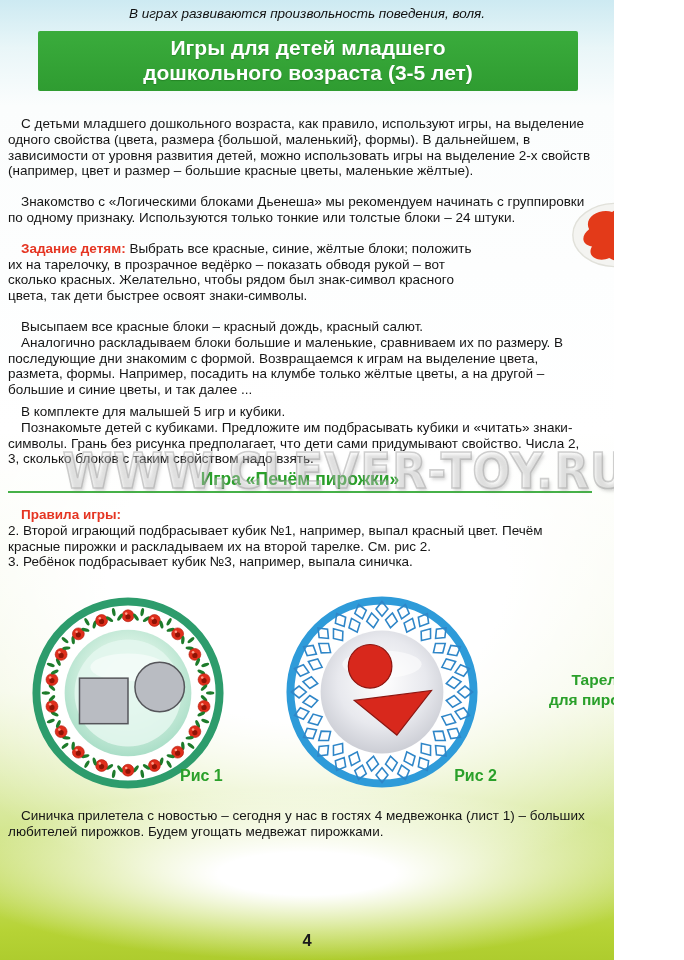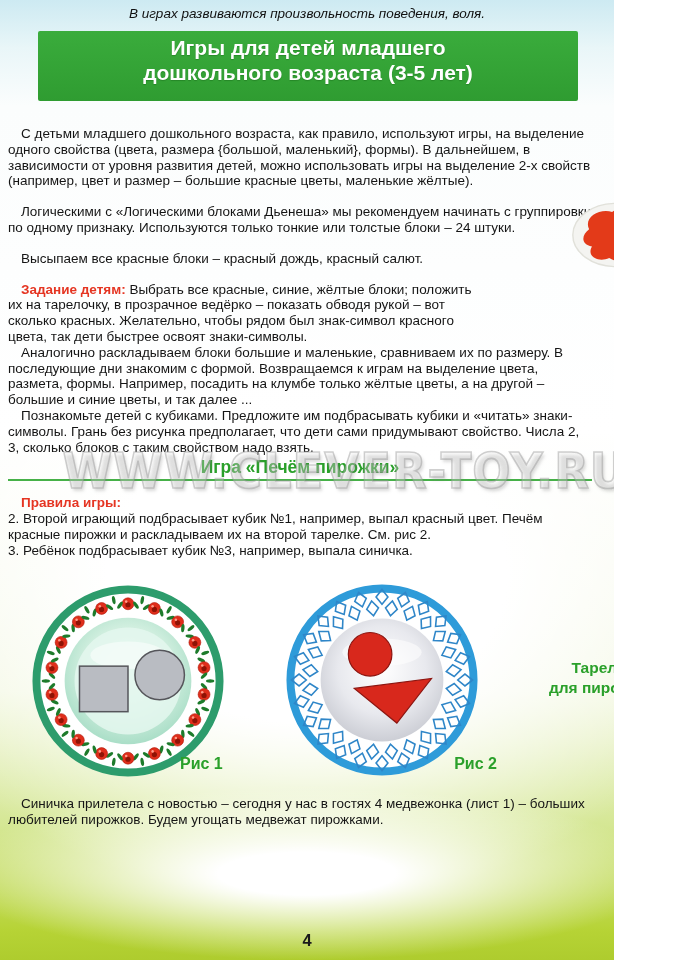--- a/index.html
+++ b/index.html
@@ -6,21 +6,21 @@
   .page{
     position:relative; width:614px; height:960px; overflow:hidden;
     font-family:"Liberation Sans", sans-serif; color:#151515;
     background:
       radial-gradient(ellipse 58% 9% at 50% 91%, #ffffff 25%, rgba(255,255,255,0) 100%),
       radial-gradient(ellipse 72% 34% at 50% 60%, #ffffff 45%, rgba(255,255,255,0) 100%),
       linear-gradient(180deg, #cdeaf2 0%, #e9f6f8 5%, #fbfdfd 11%, #ffffff 45%, #f2f7e0 72%, #d5e794 86%, #b6d335 97%, #aecc2e 100%);
   }
   .top-note{padding-top:6px; text-align:center; font-style:italic; font-size:13.5px; color:#111;}
   .banner{
-    margin:10px 36px 0 38px; padding:4px 0 16px; border-radius:2px;
+    margin:10px 36px 0 38px; padding:4px 0 6px; border-radius:2px;
     background:linear-gradient(180deg,#3aac3c 0%, #2f9c31 100%);
     text-align:center; color:#ffffff; font-weight:bold; font-size:21px; line-height:25px;
     text-shadow:0 1px 1px rgba(0,60,0,.25);
   }
   .content{padding:10px 22px 0 8px; font-size:13.5px; line-height:15.8px;}
   .content p{margin:0; text-indent:13px;}
   .gap{margin-top:15px !important;}
   .sgap{margin-top:6px !important;}
   .red{color:#e53522; font-weight:bold;}
   .b{font-weight:normal;}
@@ -60,27 +60,28 @@
   <div class="top-note">В играх развиваются произвольность поведения, воля.</div>
 
   <div class="banner">
     <div>Игры для детей младшего</div>
     <div>дошкольного возраста (3-5 лет)</div>
   </div>
 
   <div class="content">
     <p class="gap">С детьми младшего дошкольного возраста, как правило, используют игры, на выделение одного свойства (цвета, размера {большой, маленький}, формы). В дальнейшем, в зависимости от уровня развития детей, можно использовать игры на выделение 2-х свойств (например, цвет и размер – большие красные цветы, маленькие жёлтые).</p>
 
-    <p class="gap"><span>Логическими с </span><span class="b">«Логическими блоками Дьенеша»</span><span> мы рекомендуем начинать с группировки по одному признаку. Используются только тонкие или толстые блоки – 24 штуки.</span></p>
+    <p class="gap"><span>Знакомство с </span><span class="b">«Логическими блоками Дьенеша»</span><span> мы рекомендуем начинать с группировки по одному признаку. Используются только тонкие или толстые блоки – 24 штуки.</span></p>
+
+    <p class="gap task"><span class="red">Задание детям:</span><span> Выбрать все красные, синие, жёлтые блоки; положить их на тарелочку, в прозрачное ведёрко – показать обводя рукой – вот сколько красных. Желательно, чтобы рядом был знак-символ красного цвета, так дети быстрее освоят знаки-символы.</span></p>
 
     <p class="gap">Высыпаем все красные блоки – красный дождь, красный салют.</p>
-
-    <p class="gap task"><span class="red">Задание детям:</span><span> Выбрать все красные, синие, жёлтые блоки; положить их на тарелочку, в прозрачное ведёрко – показать обводя рукой – вот сколько красных. Желательно, чтобы рядом был знак-символ красного цвета, так дети быстрее освоят знаки-символы.</span></p>
     <p>Аналогично раскладываем блоки большие и маленькие, сравниваем их по размеру. В последующие дни знакомим с формой. Возвращаемся к играм на выделение цвета, размета, формы. Например, посадить на клумбе только жёлтые цветы, а на другой – большие и синие цветы, и так далее ...</p>
 
+    <p class="sgap">В комплекте для малышей 5 игр и кубики.</p>
     <p>Познакомьте детей с кубиками. Предложите им подбрасывать кубики и «читать» знаки-символы. Грань без рисунка предполагает, что дети сами придумывают свойство. Числа 2, 3, сколько блоков с таким свойством надо взять.</p>
 
     <div class="game-heading">Игра «Печём пирожки»</div>
     <div class="divider"></div>
 
 
     <p class="rules-label"><span class="red">Правила игры:</span></p>
     <p class="rule">2. Второй играющий подбрасывает кубик №1, например, выпал красный цвет. Печём красные пирожки и раскладываем их на второй тарелке. См. рис 2.</p>
     <p class="rule">3. Ребёнок подбрасывает кубик №3, например, выпала синичка.</p>
 

